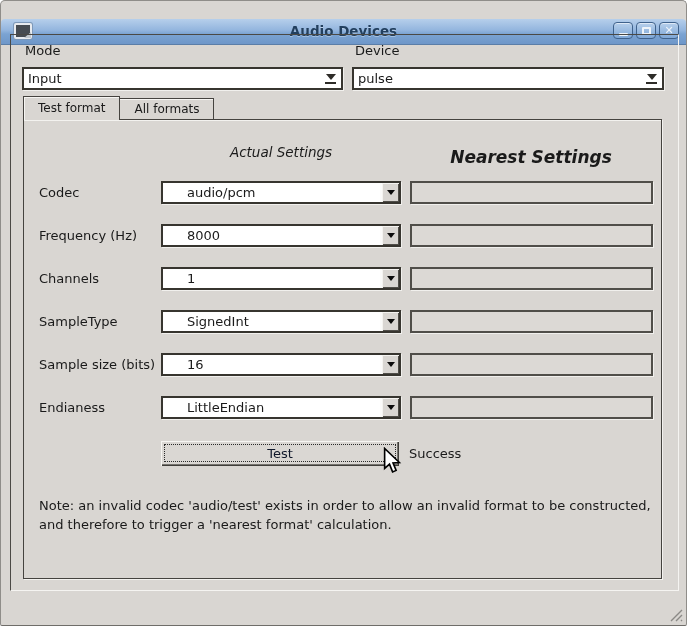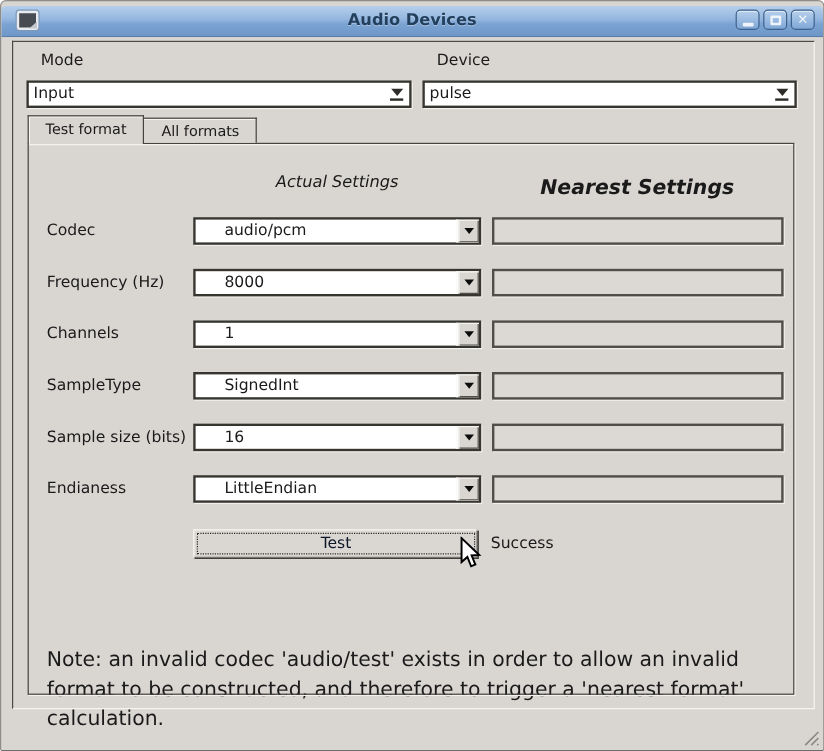--- a/index.html
+++ b/index.html
@@ -4,21 +4,21 @@
 <style>
   html,body{margin:0;padding:0;background:#fff;}
   .window{
     position:relative;width:687px;height:626px;box-sizing:border-box;
     background:#d9d6d2;border:1px solid #8f8d89;border-bottom-color:#6f6d69;
     border-radius:5px 5px 2px 2px;overflow:hidden;
     font-family:"DejaVu Sans","Liberation Sans",sans-serif;font-size:13px;color:#1a1a1a;
   }
   
   .titlebar{
-    position:absolute;left:0;top:4px;right:0;height:25px;
+    position:absolute;left:0;top:18px;right:0;height:25px;
     background:linear-gradient(to bottom,#b6cfeb 0%,#93b5de 45%,#7ba3d2 60%,#6e97c9 100%);
     border-bottom:1px solid #5b7ea8;border-radius:4px 4px 0 0;
   }
   .titlebar .title{
     position:absolute;left:0;right:0;top:4px;text-align:center;
     font-weight:bold;font-size:13.5px;color:#223f5e;
     text-shadow:0 1px 0 rgba(255,255,255,.35);
   }
   .app-icon{
     position:absolute;left:13px;top:4px;width:14px;height:12px;
@@ -38,21 +38,21 @@
   }
   .g-min{width:9px;height:3px;background:#eef4fa;border-radius:1px;margin-top:8px;}
   .g-max{width:9px;height:8px;border:2px solid #eef4fa;border-radius:1px;box-sizing:border-box;}
   .g-close{color:#eef4fa;font-weight:bold;font-size:11px;line-height:1;font-family:"DejaVu Sans",sans-serif;}
   
   .frame{
     position:absolute;left:9px;top:33px;width:669px;height:557px;box-sizing:border-box;
     border:1px solid;border-color:#4b4945 #f5f4f1 #f5f4f1 #4b4945;
   }
   
-  .flabel{position:absolute;margin-left:9px;}
+  .flabel{position:absolute;}
   .lbl-mode{left:24px;top:42px;}
   .lbl-device{left:354px;top:42px;}
   .combo,.rowcombo,.lineedit{box-sizing:border-box;}
   .combo{
     position:absolute;height:23px;background:#fff;border:2px solid #37352f;
     box-shadow:1px 1px 0 #f1f0ed;padding:2px 16px 0 4px;overflow:hidden;white-space:nowrap;
   }
   .combo-mode{left:21px;top:66px;width:321px;}
   .combo-device{left:351px;top:66px;width:312px;}
   .motif-btn{position:absolute;right:5px;top:5px;width:11px;}
@@ -106,21 +106,21 @@
   .test-btn{
     position:absolute;left:160px;top:440px;width:238px;height:25px;
     background:#dad7d3;border:0;padding:0;
     box-shadow:inset 1px 1px 0 #f7f6f3,inset -1px -1px 0 #403e3a,inset -2px -2px 0 #76746f;
     font-family:"DejaVu Sans","Liberation Sans",sans-serif;font-size:13px;color:#0f172a;cursor:default;
   }
   .test-btn::after{content:"";position:absolute;left:3px;top:3px;right:3px;bottom:4px;border:1px dotted #2a2a2a;}
   .status{position:absolute;left:408px;top:445px;}
   .cursor{position:absolute;left:381px;top:446px;z-index:9;pointer-events:none;}
   
-  .note{position:absolute;left:38px;top:496px;width:622px;line-height:1.45;font-size:17px;margin-top:41px;}
+  .note{position:absolute;left:38px;top:496px;width:622px;line-height:1.45;font-size:13px;}
   
   .grip{position:absolute;right:3px;bottom:3px;}
 </style>
 </head>
 <body>
 
 <div class="window">
 
   <div class="titlebar">
     <span class="app-icon"></span>

